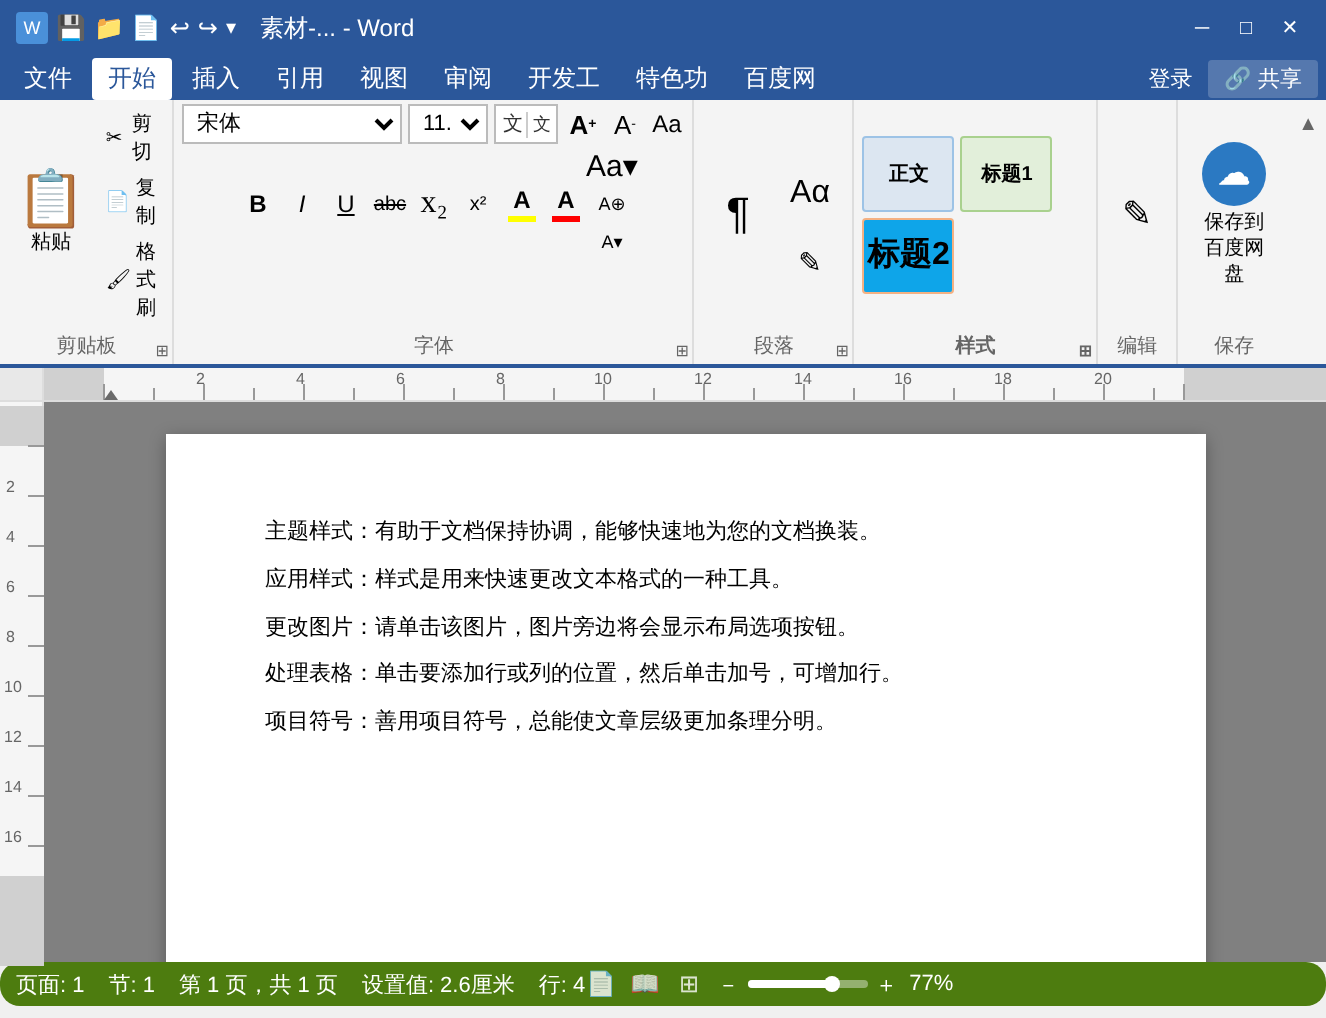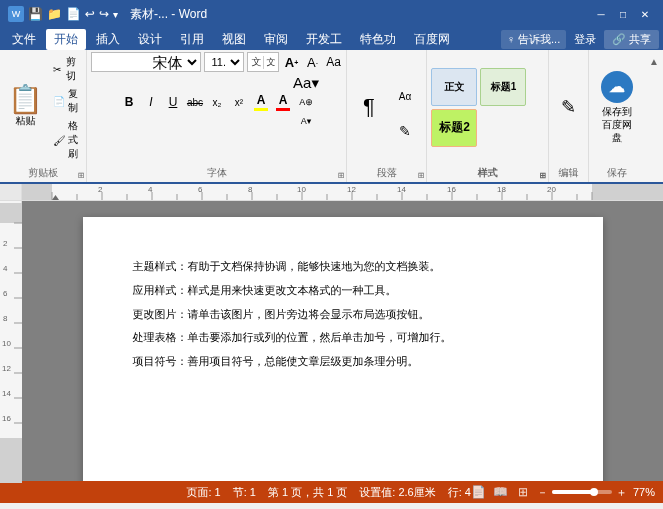--- a/index.html
+++ b/index.html
@@ -58,25 +58,24 @@
       border: none;
       cursor: pointer;
       display: flex;
       align-items: center;
       gap: 2px;
       border-radius: 2px;
     }
     .font-select {
       width: 110px;
       height: 20px;
-      font-size: 15px;
+      font-size: 11px;
       border: 1px solid #bbb;
       background: white;
       padding: 0 2px;
-      text-align: right;
     }
     .font-size-select {
       width: 40px;
       height: 20px;
       font-size: 11px;
       border: 1px solid #bbb;
       background: white;
       padding: 0 2px;
     }
     .font-btn-small {
@@ -211,28 +210,29 @@
       font-size: 12px;
       line-height: 1.8;
     }
     .doc-content p {
       margin-bottom: 4px;
       font-size: 11px;
     }
 
     
     .status-bar {
-      background: #c2410c;
+      background: #4d7c0f;
       height: 22px;
       display: flex;
       align-items: center;
-      justify-content: flex-end;
+      justify-content: flex-start;
       padding: 0 8px;
       color: white;
       font-size: 11px;
+      border-radius: 10px;
     }
     .status-left { display: flex; gap: 12px; }
     .status-right { display: flex; align-items: center; gap: 6px; }
     .status-icon { width: 16px; height: 16px; cursor: pointer; opacity: 0.8; display: flex; align-items: center; justify-content: center; font-size: 12px; }
     .zoom-slider {
       display: flex;
       align-items: center;
       gap: 4px;
     }
     .slider-track {
@@ -321,29 +321,27 @@
     <button class="title-btn">─</button>
     <button class="title-btn">□</button>
     <button class="title-btn close">✕</button>
   </div>
 </div>
 
 <div class="menu-bar">
   <span class="menu-item">文件</span>
   <span class="menu-item active">开始</span>
   <span class="menu-item">插入</span>
-  <span class="menu-item">设计</span>
   <span class="menu-item">引用</span>
   <span class="menu-item">视图</span>
   <span class="menu-item">审阅</span>
   <span class="menu-item">开发工</span>
   <span class="menu-item">特色功</span>
   <span class="menu-item">百度网</span>
   <span style="flex:1;"></span>
-  <span style="color:white;font-size:11px;cursor:pointer;padding:2px 6px;background:rgba(255,255,255,0.15);border-radius:2px;">♀ 告诉我...</span>
   <span style="color:white;font-size:11px;cursor:pointer;padding:2px 6px;">登录</span>
   <span style="color:white;font-size:11px;cursor:pointer;padding:2px 8px;background:rgba(255,255,255,0.2);border-radius:2px;">🔗 共享</span>
 </div>
 
 <div class="main-ribbon">
 
   <div class="ribbon-section" style="position:relative;">
     <div class="ribbon-section-body">
 
       <div class="paste-btn">
@@ -380,21 +378,21 @@
         <button class="font-btn-small">
           <span style="font-size:12px;">Aa</span>
         </button>
       </div>
 
       <div style="display:flex;align-items:center;gap:2px;">
         <button class="format-btn bold">B</button>
         <button class="format-btn italic">I</button>
         <button class="format-btn underline">U</button>
         <button class="format-btn" style="text-decoration:line-through;font-size:10px;">abc</button>
-        <button class="format-btn" style="font-size:10px;">x₂</button>
+        <button class="format-btn" style="font-size:16px;font-family:Liberation Serif, serif;">x₂</button>
         <button class="format-btn" style="font-size:10px;">x²</button>
         <div class="color-btn">
           <span style="font-size:12px;font-weight:bold;">A</span>
           <div class="color-bar" style="background:#ffff00;"></div>
         </div>
         <div class="color-btn">
           <span style="font-size:12px;font-weight:bold;">A</span>
           <div class="color-bar" style="background:#ff0000;"></div>
         </div>
         <div style="display:flex;flex-direction:column;gap:1px;margin-left:2px;">
@@ -407,34 +405,34 @@
     <div class="ribbon-section-name">字体</div>
     <span class="expand-arrow">⊞</span>
   </div>
 
   <div class="ribbon-section" style="position:relative;min-width:80px;">
     <div class="ribbon-section-body" style="align-items:center;justify-content:center;gap:4px;">
       <div style="display:flex;flex-direction:column;gap:2px;">
         <button class="para-btn" style="font-size:22px;">¶</button>
       </div>
       <div style="display:flex;flex-direction:column;gap:2px;">
-        <button class="para-btn" style="font-size:10px;margin-top:13px;">Aα</button>
+        <button class="para-btn" style="font-size:16px;margin-top:13px;">Aα</button>
         <button class="para-btn" style="font-size:14px;">✎</button>
       </div>
     </div>
     <div class="ribbon-section-name">段落</div>
     <span class="expand-arrow">⊞</span>
   </div>
 
   <div class="ribbon-section" style="position:relative;font-weight:bold;">
     <div class="ribbon-section-body">
       <div style="display:flex;gap:3px;flex-wrap:wrap;max-width:140px;">
         <div style="width:46px;height:38px;background:#dce6f1;border:1px solid #9dc3e6;display:flex;align-items:center;justify-content:center;cursor:pointer;font-size:10px;border-radius:2px;">正文</div>
         <div style="width:46px;height:38px;background:#e2efda;border:1px solid #a9d18e;display:flex;align-items:center;justify-content:center;cursor:pointer;font-size:10px;border-radius:2px;">标题1</div>
-        <div style="width:46px;height:38px;background:#bef264;border:1px solid #f4b183;display:flex;align-items:center;justify-content:center;cursor:pointer;font-size:12px;border-radius:2px;">标题2</div>
+        <div style="width:46px;height:38px;background:#0ea5e9;border:1px solid #f4b183;display:flex;align-items:center;justify-content:center;cursor:pointer;font-size:16px;border-radius:2px;">标题2</div>
       </div>
     </div>
     <div class="ribbon-section-name">样式</div>
     <span class="expand-arrow">⊞</span>
   </div>
 
   <div class="ribbon-section" style="position:relative;min-width:40px;">
     <div class="ribbon-section-body">
       <button class="para-btn" style="font-size:18px;">✎</button>
     </div>

